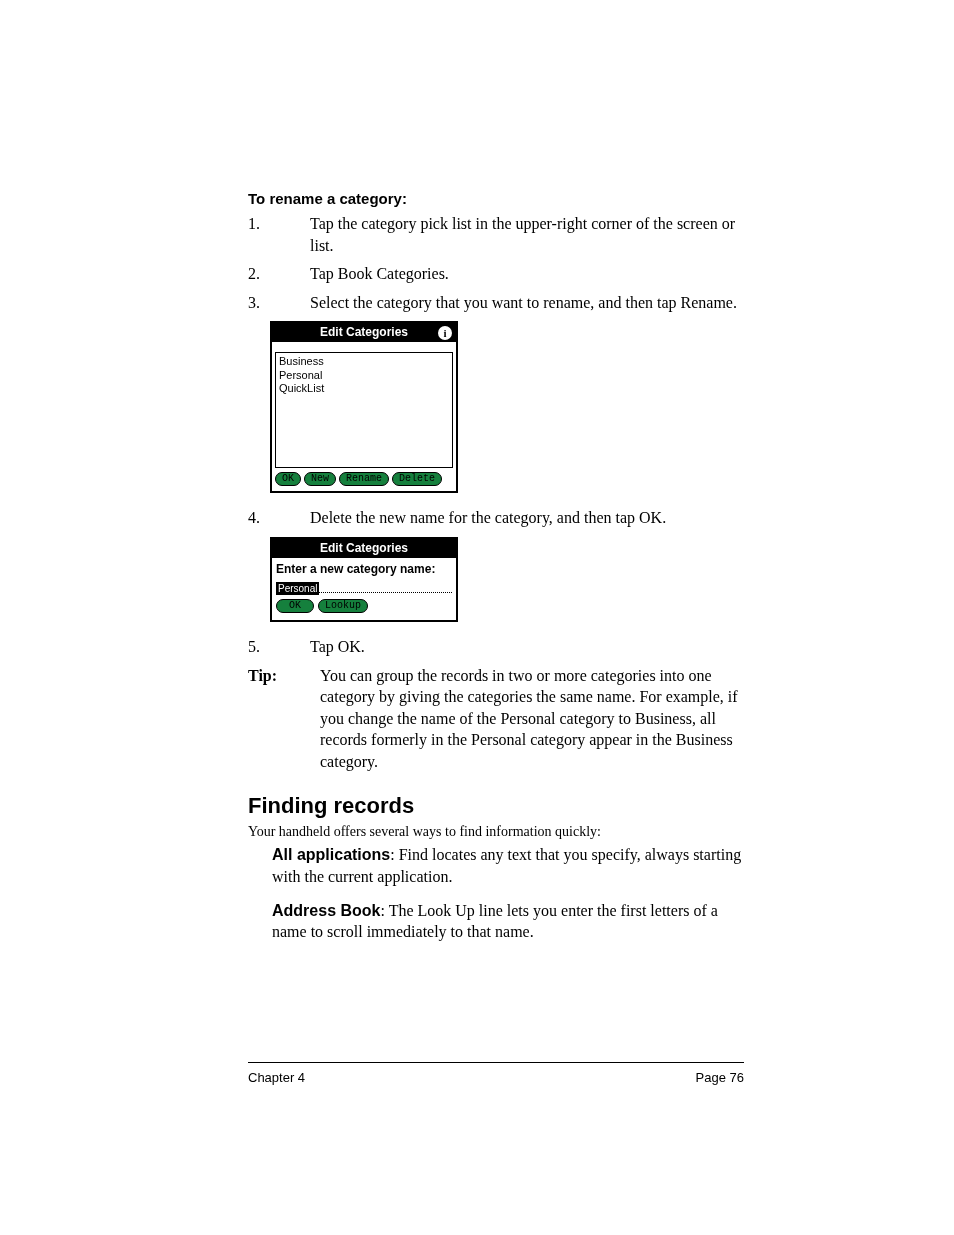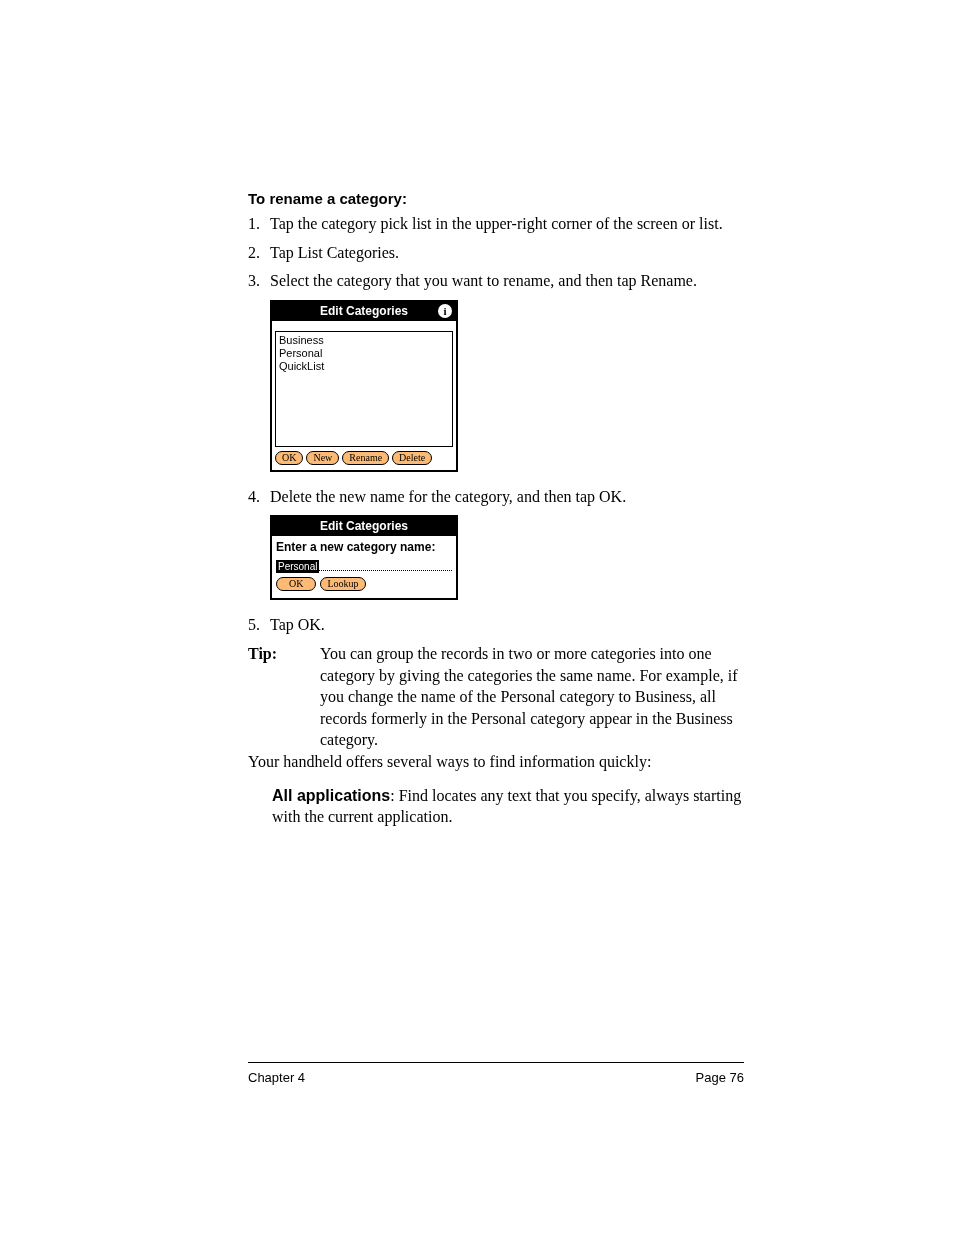--- a/index.html
+++ b/index.html
@@ -26,20 +26,21 @@
     font-size: 16px;
     line-height: 1.35;
     margin-bottom: 7px;
   }
   .step .num {
     width: 22px;
     flex: 0 0 22px;
   }
   .step .txt {
     flex: 1;
+    margin-left: 40px;
   }
   .figure-wrap {
     margin: 8px 0 14px 22px;
   }
   .figure-wrap-2 {
     margin: 8px 0 14px 22px;
   }
   
   .fig1 {
     width: 184px;
@@ -85,22 +86,22 @@
     display: flex;
     gap: 3px;
     padding: 4px 3px 5px 3px;
     font-size: 10px;
   }
   .pill-btn {
     border: 1px solid #000;
     border-radius: 9px;
     padding: 1px 6px 1px 6px;
     line-height: 1;
-    font-family: Liberation Serif, serif;
-    background: #fdba74;
+    font-family: Liberation Mono, monospace;
+    background: #15803d;
   }
   
   .fig2 {
     width: 184px;
     border: 2px solid #000;
     background: #fff;
     font-family: Arial, Helvetica, sans-serif;
   }
   .fig2-title {
     background: #000;
@@ -154,23 +155,23 @@
   }
   .tip-row .tip-text { flex: 1; }
   .section-heading {
     font-family: Arial, Helvetica, sans-serif;
     font-weight: 900;
     font-size: 22px;
     margin-top: 20px;
     margin-bottom: 4px;
   }
   .para {
-    font-size: 16px;
-    line-height: 1.35;
-    margin-bottom: 12px;
+    font-size: 14px;
+    line-height: 1.35;
+    margin-bottom: 3px;
   }
   .bullet-para {
     font-size: 16px;
     line-height: 1.35;
     margin: 0 0 12px 24px;
   }
   .bullet-para .lead {
     font-family: Arial, Helvetica, sans-serif;
     font-weight: 900;
   }
@@ -199,21 +200,21 @@
 <div class="page">
 
   <div class="heading-small">To rename a category:</div>
 
   <div class="step">
     <div class="num">1.</div>
     <div class="txt">Tap the category pick list in the upper-right corner of the screen or list.</div>
   </div>
   <div class="step">
     <div class="num">2.</div>
-    <div class="txt">Tap List Categories.</div>
+    <div class="txt">Tap Book Categories.</div>
   </div>
   <div class="step">
     <div class="num">3.</div>
     <div class="txt">Select the category that you want to rename, and then tap Rename.</div>
   </div>
 
   <div class="figure-wrap">
     <div class="fig1">
       <div class="fig1-title">
         <span>Edit Categories</span>
@@ -259,24 +260,28 @@
   <div class="step">
     <div class="num">5.</div>
     <div class="txt">Tap OK.</div>
   </div>
 
   <div class="tip-row">
     <div class="tip-label">Tip:</div>
     <div class="tip-text">You can group the records in two or more categories into one category by giving the categories the same name. For example, if you change the name of the Personal category to Business, all records formerly in the Personal category appear in the Business category.</div>
   </div>
 
+  <div class="section-heading">Finding records</div>
   <div class="para">Your handheld offers several ways to find information quickly:</div>
 
   <div class="bullet-para">
     <span class="lead">All applications</span><span>: Find locates any text that you specify, always starting with the current application.</span>
+  </div>
+  <div class="bullet-para">
+    <span class="lead">Address Book</span><span>: The Look Up line lets you enter the first letters of a name to scroll immediately to that name.</span>
   </div>
 
   <div class="footer-rule"></div>
   <div class="footer">
     <span>Chapter 4</span>
     <span>Page 76</span>
   </div>
 
 </div>
 

